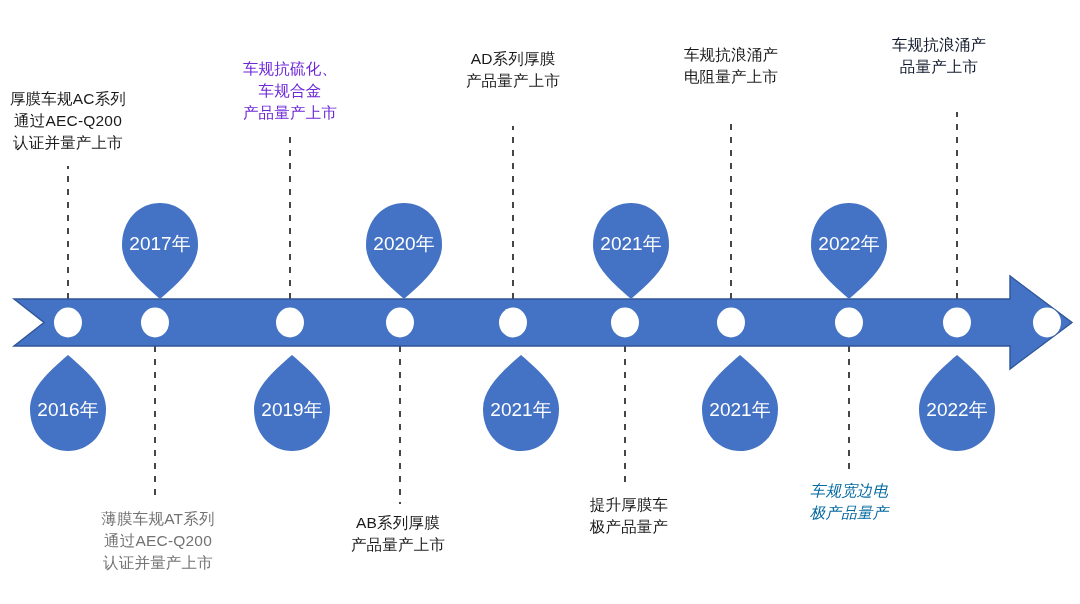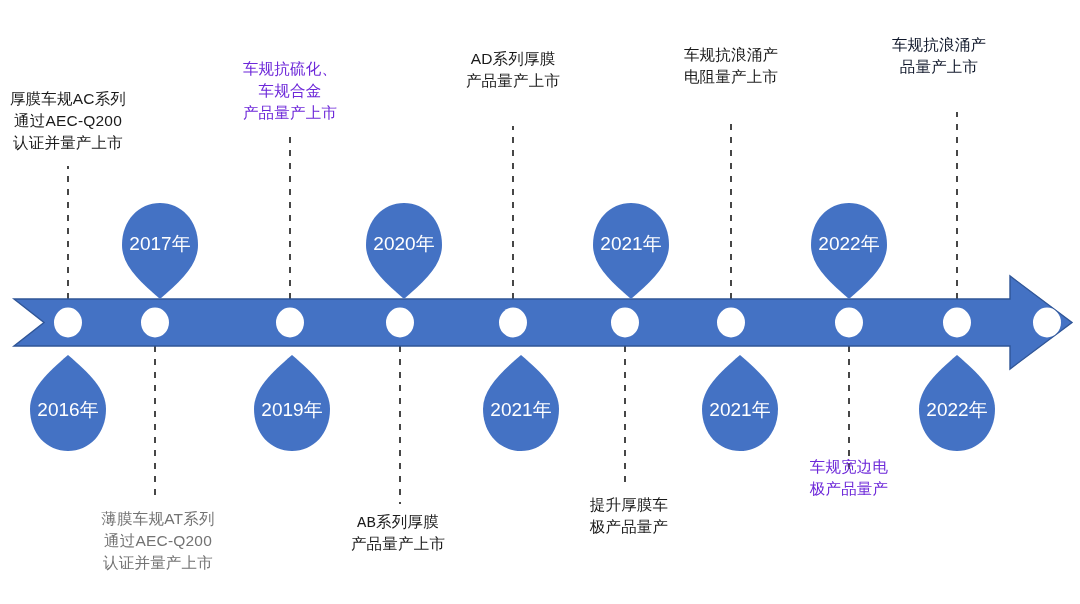--- a/index.html
+++ b/index.html
@@ -121,27 +121,27 @@
   <div id="labels">
       <div class="lbl" style="left: -42px; top: 88px; width: 220px; color: rgb(26, 26, 26);">厚膜车规AC系列
 通过AEC-Q200
 认证并量产上市</div>
       <div class="lbl" style="left: 48px; top: 508px; width: 220px; color: #737373;">薄膜车规AT系列
 通过AEC-Q200
 认证并量产上市</div>
       <div class="lbl" style="left: 180px; top: 58px; width: 220px; color: #6d28d9;">车规抗硫化、
 车规合金
 产品量产上市</div>
-      <div class="lbl" style="left: 288px; top: 512px; width: 220px; color: rgb(26, 26, 26); font-family: Liberation Mono, monospace;">AB系列厚膜
+      <div class="lbl" style="left: 288px; top: 512px; width: 220px; color: rgb(26, 26, 26);">AB系列厚膜
 产品量产上市</div>
       <div class="lbl" style="left: 403px; top: 48px; width: 220px; color: rgb(26, 26, 26);">AD系列厚膜
 产品量产上市</div>
       <div class="lbl" style="left: 519px; top: 494px; width: 220px; color: rgb(26, 26, 26);">提升厚膜车
 极产品量产</div>
       <div class="lbl" style="left: 621px; top: 44px; width: 220px; color: rgb(26, 26, 26);">车规抗浪涌产
 电阻量产上市</div>
-      <div class="lbl" style="left: 739px; top: 456px; width: 220px; color: #6d28d9;">车规宽边电
+      <div class="lbl" style="left: 739px; top: 480px; width: 220px; color: #0369a1; font-style: italic;">车规宽边电
 极产品量产</div>
       <div class="lbl" style="left: 829px; top: 34px; width: 220px; color: #0f172a;">车规抗浪涌产
 品量产上市</div>
     </div>
 
 </div>
 
 </body></html>

